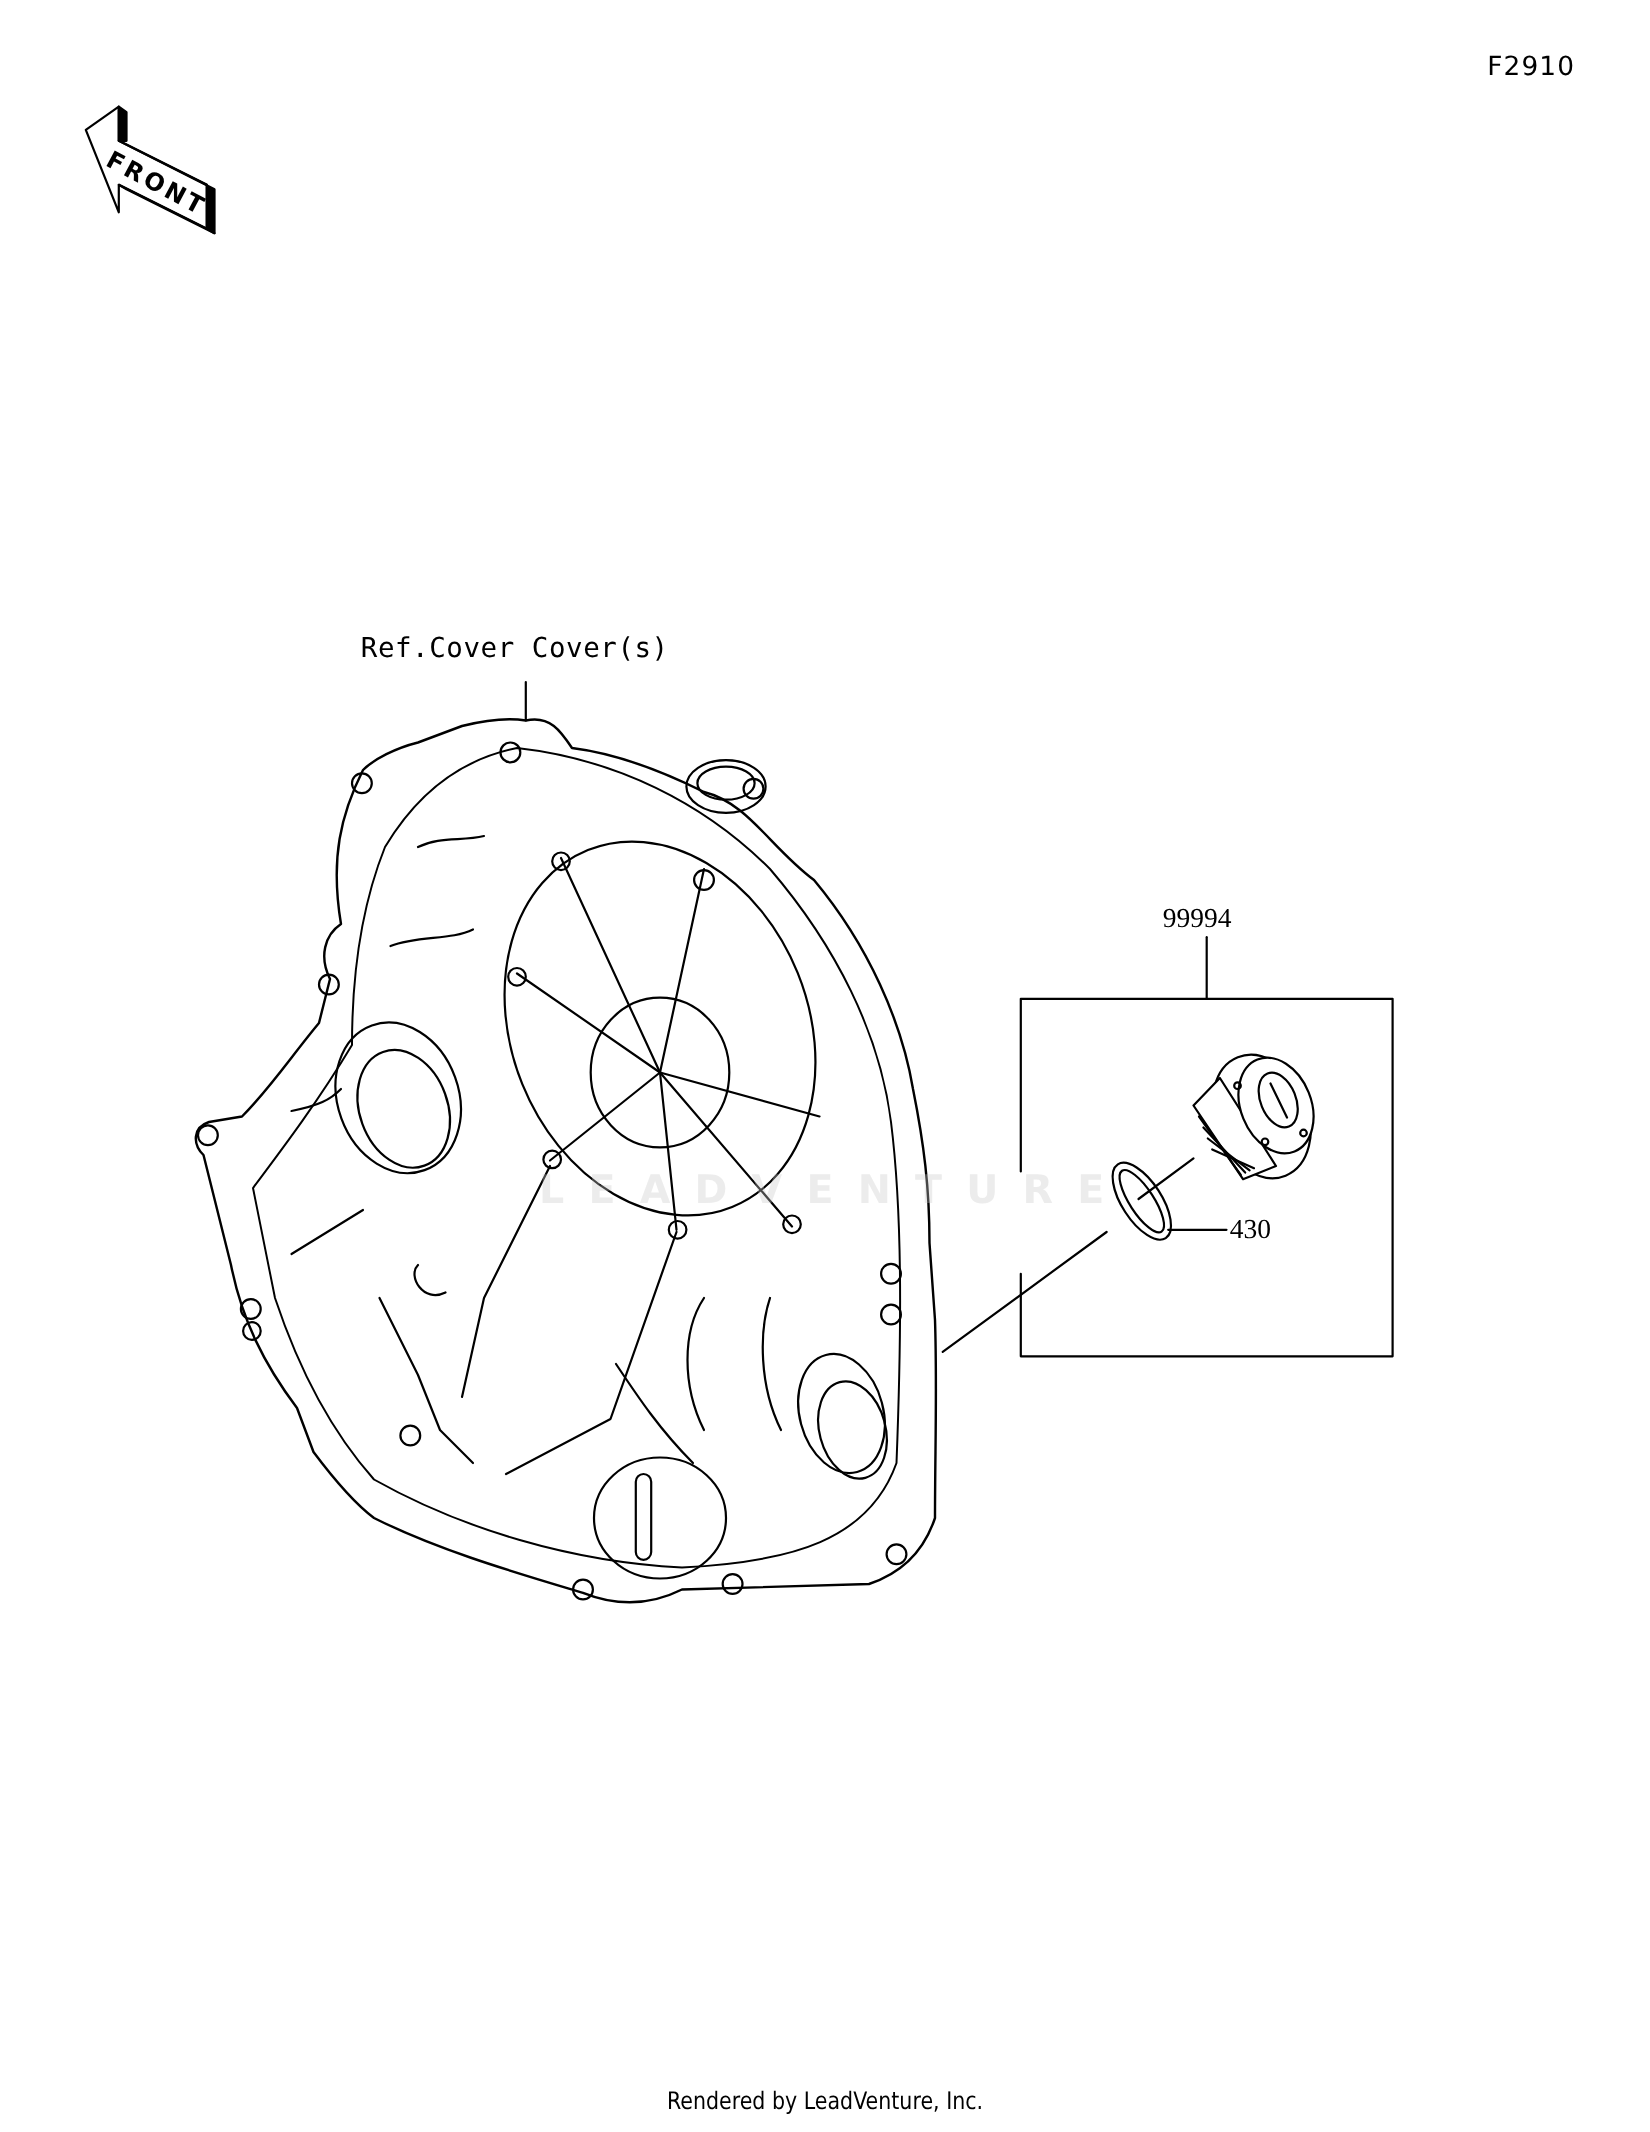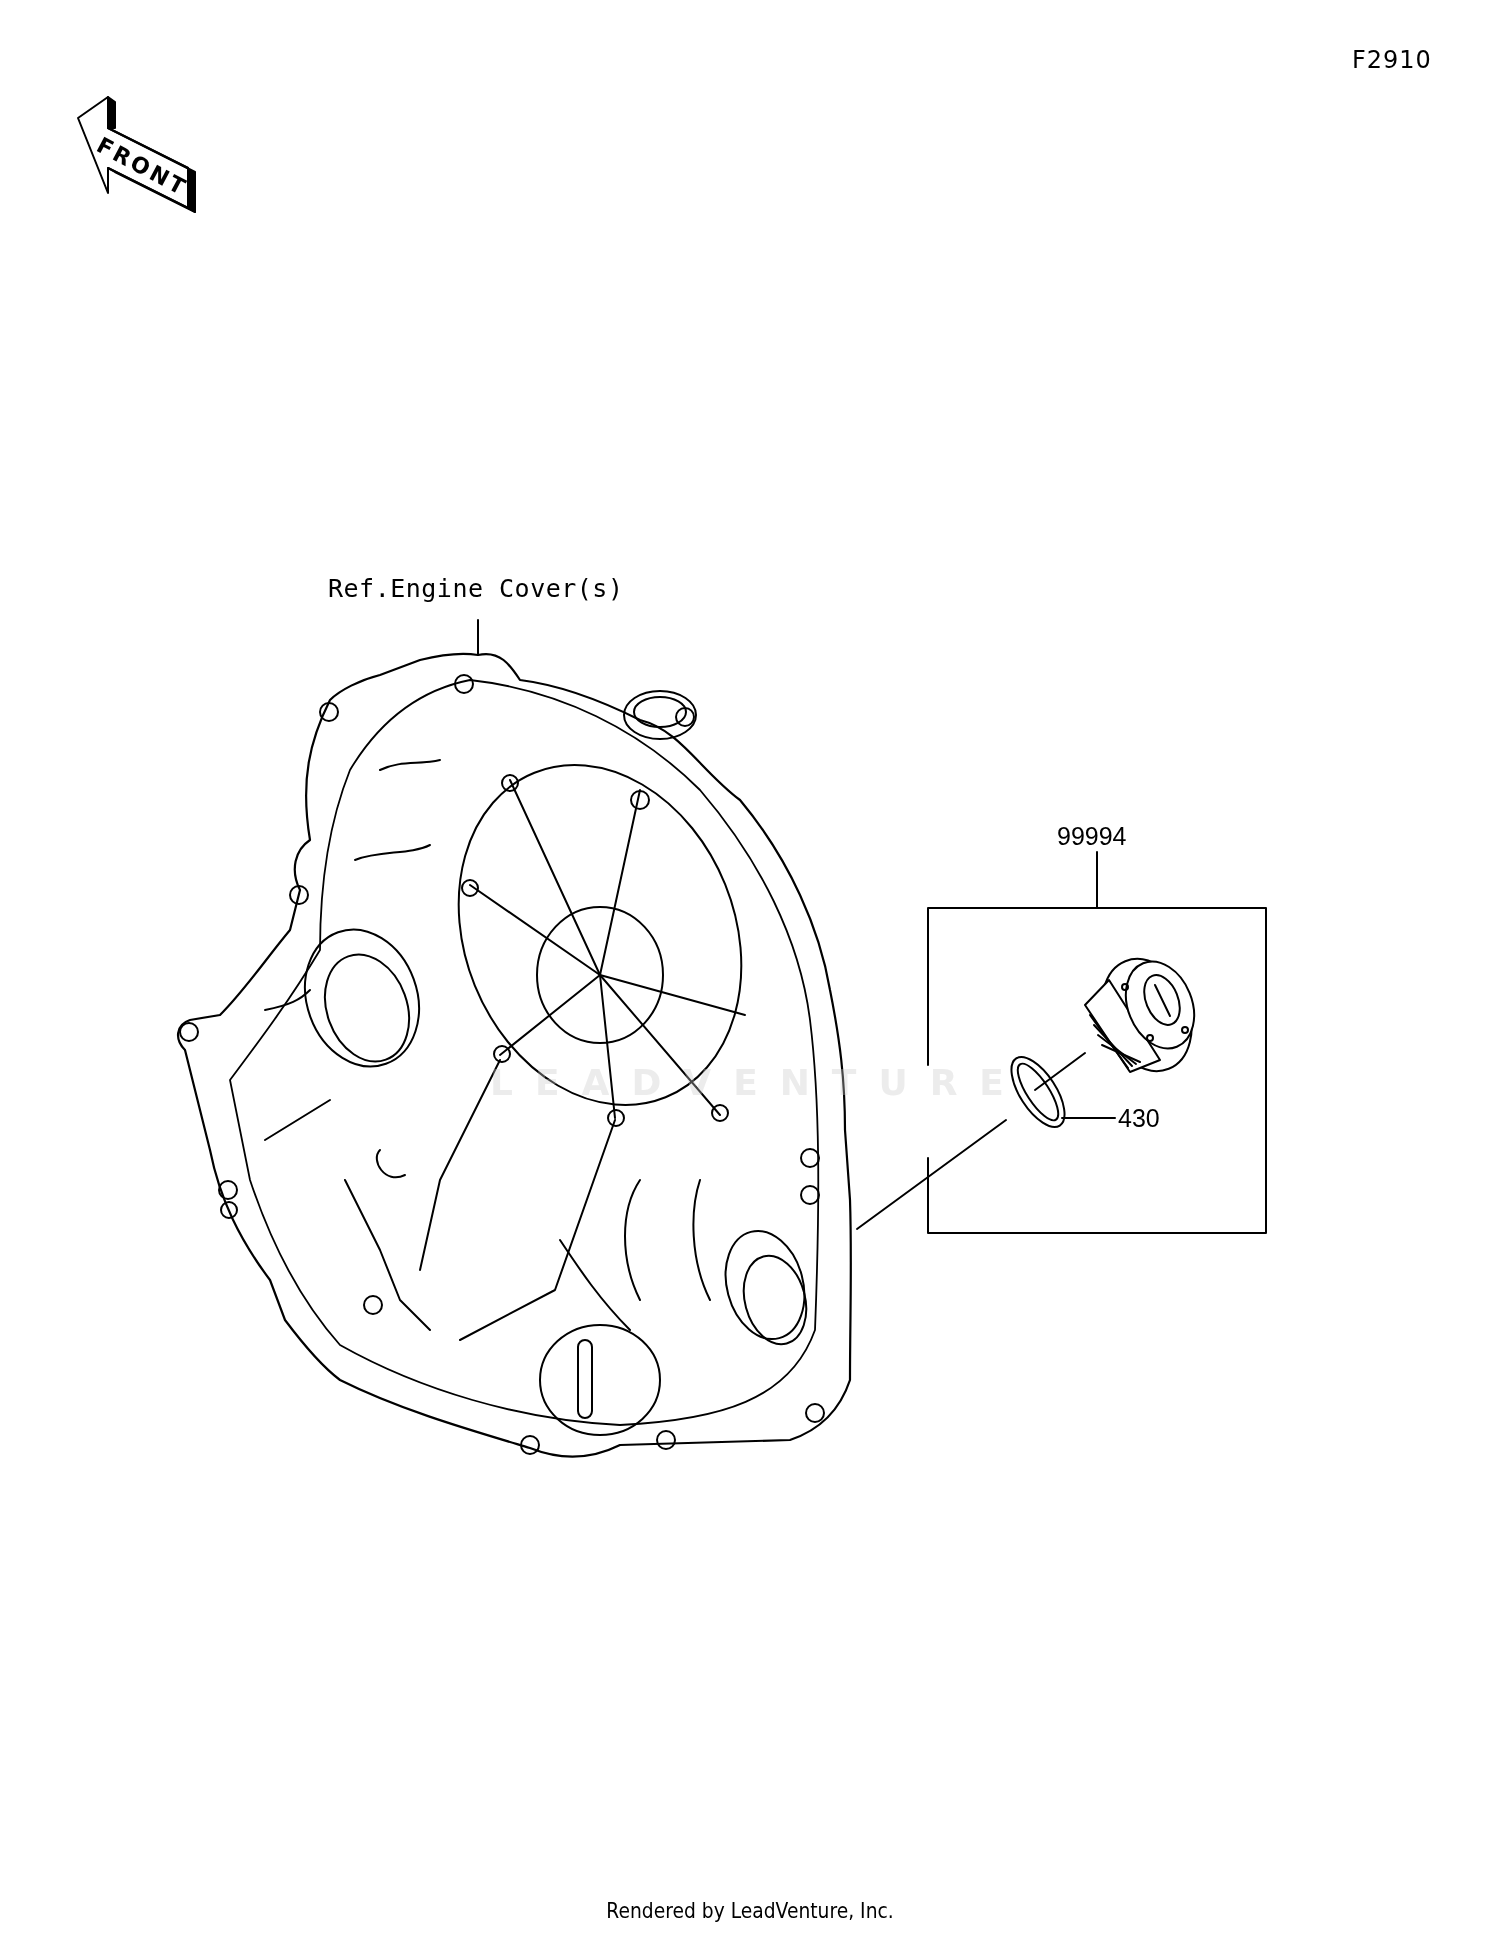--- a/index.html
+++ b/index.html
@@ -1,20 +1,20 @@
 <!DOCTYPE html>
 <html><head>
 <meta charset="utf-8">
 <style>
   html, body { margin: 0; padding: 0; background: #ffffff; }
   body { width: 1500px; height: 1938px; position: relative; overflow: hidden; font-family: "DejaVu Sans Mono", monospace; color: #000; }
   .abs { position: absolute; }
   .fig-id { left: 1352px; top: 46px; font-family: "DejaVu Sans", sans-serif; font-size: 24px; letter-spacing: 1px; }
   .ref-label { left: 328px; top: 574px; font-size: 25px; letter-spacing: 0.5px; }
-  .part-label { font-family: Liberation Sans, sans-serif; font-size: 25px; }
+  .part-label { font-family: Liberation Serif, serif; font-size: 25px; }
   .p99994 { left: 1057px; top: 822px; }
   .p670 { left: 1118px; top: 1104px; }
   .watermark { left: 490px; top: 1062px; font-family: "DejaVu Sans", sans-serif; font-size: 36px; font-weight: bold; letter-spacing: 22px; color: rgba(200,200,200,0.35); }
   .footer { left: 0; width: 1500px; top: 1898px; text-align: center; font-family: "DejaVu Sans", sans-serif; font-size: 22px; transform: scaleX(0.85); }
   svg.drawing { position: absolute; left: 0; top: 0; }
   svg.drawing * { vector-effect: non-scaling-stroke; }
 </style>
 </head>
 <body>
 
@@ -117,17 +117,17 @@
   <g>
     <ellipse cx="1038" cy="1092" rx="18" ry="40" transform="rotate(-33 1038 1092)"></ellipse>
     <ellipse cx="1038" cy="1092" rx="11" ry="33" transform="rotate(-33 1038 1092)"></ellipse>
   </g>
   <line x1="1085" y1="1053" x2="1035" y2="1090"></line>
   <line x1="1062" y1="1118" x2="1115" y2="1118"></line>
 </svg>
 
 <div class="abs watermark">LEADVENTURE</div>
 
-<div class="abs ref-label">Ref.Engine Cover(s)</div>
+<div class="abs ref-label">Ref.Cover Cover(s)</div>
 <div class="abs part-label p99994">99994</div>
 <div class="abs part-label p670">430</div>
 
 <div class="abs footer">Rendered by LeadVenture, Inc.</div>
 
 </body></html>

